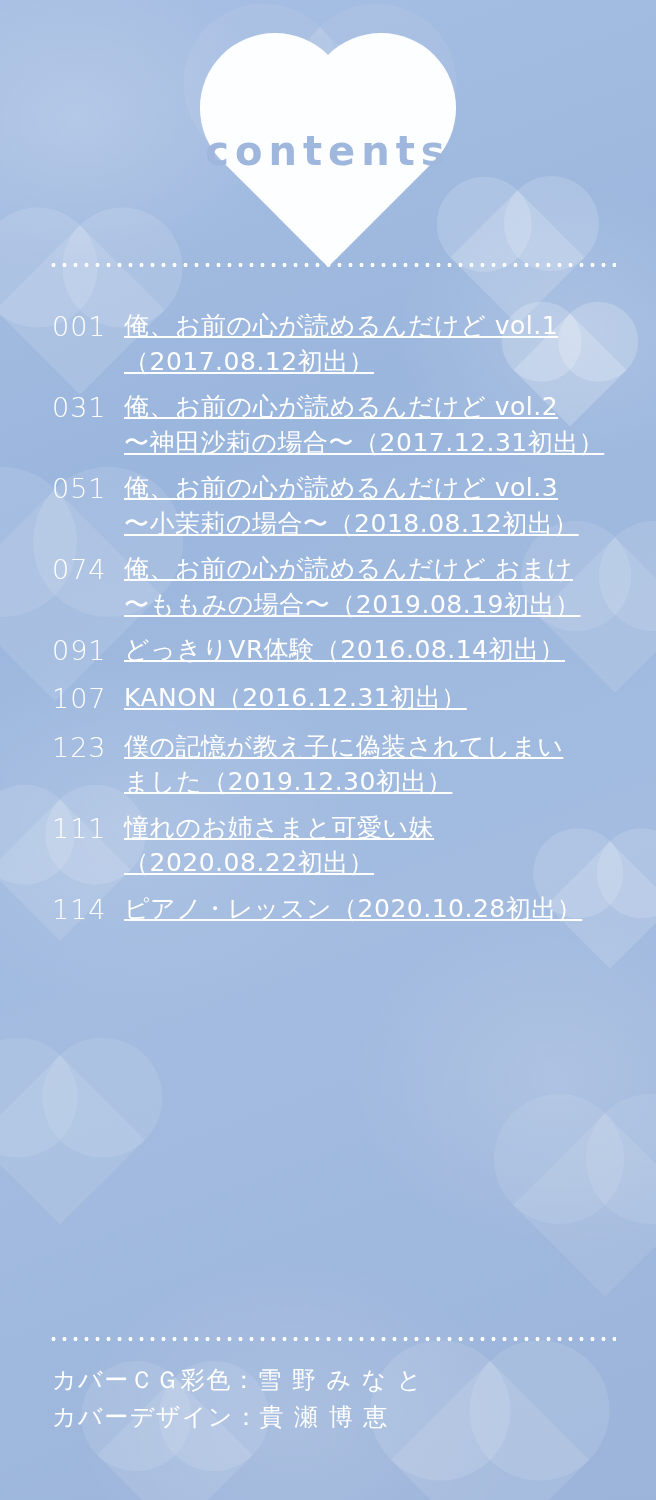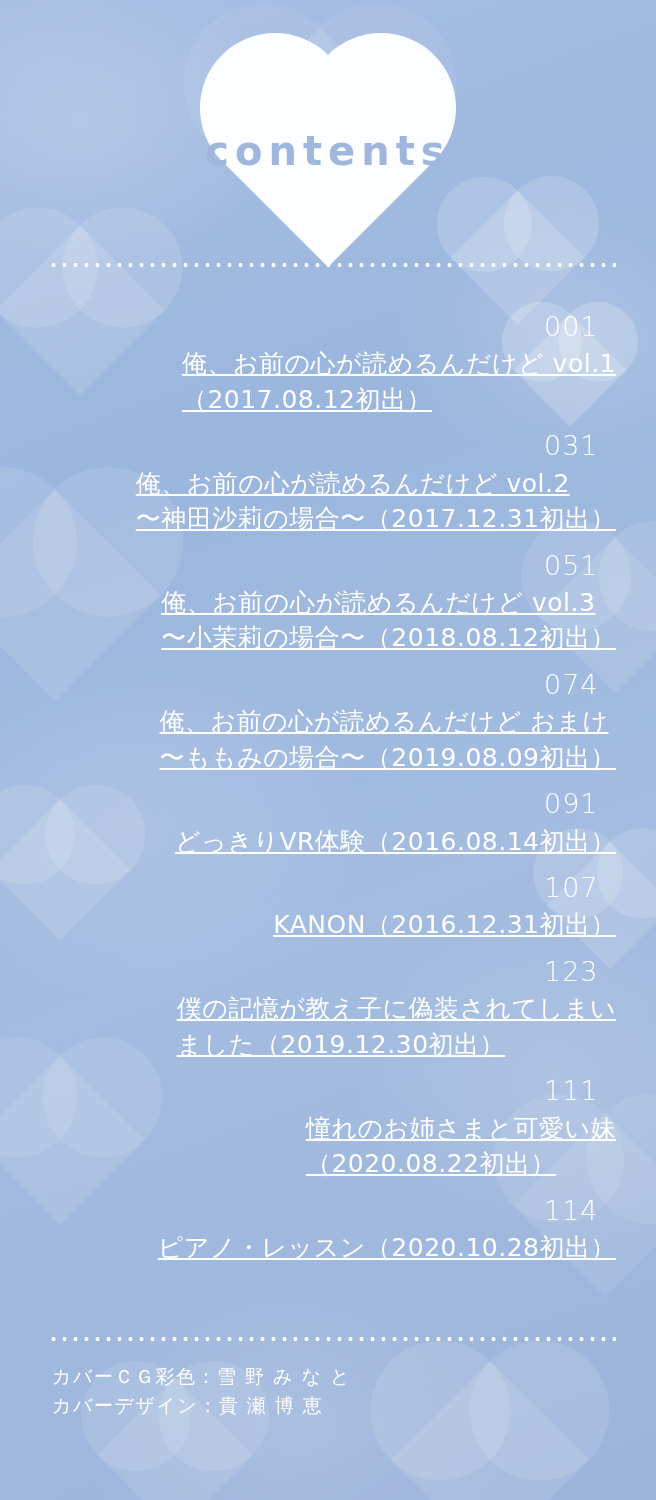--- a/index.html
+++ b/index.html
@@ -98,23 +98,22 @@
 
   .toc {
     position: absolute;
     left: 0; right: 0;
     top: 308px;
     padding: 0 40px 0 52px;
   }
 
   .toc-row {
     display: flex;
-    align-items: flex-end;
+    align-items: flex-start;
     margin-bottom: 10px;
-    flex-direction: column;
   }
 
   .toc-page {
     flex: 0 0 auto;
     width: 72px;
     font-family: "DejaVu Sans", sans-serif;
     font-size: 27px;
     font-weight: 300;
     color: #ffffff;
     letter-spacing: 1px;
@@ -133,21 +132,21 @@
     font-weight: 400;
     white-space: pre-line;
     text-decoration: underline;
   }
 
   .credits {
     position: absolute;
     left: 52px;
     top: 1362px;
     color: #ffffff;
-    font-size: 19px;
+    font-size: 24px;
     line-height: 1.55;
     letter-spacing: 1.5px;
     font-family: "DejaVu Sans", sans-serif;
   }
   .credits div { white-space: pre; }
 </style>
 </head>
 <body>
 
 <div class="page">
@@ -186,21 +185,21 @@
 〜神田沙莉の場合〜（2017.12.31初出）</div>
     </div>
     <div class="toc-row">
       <div class="toc-page">051</div>
       <div class="toc-title">俺、お前の心が読めるんだけど vol.3
 〜小茉莉の場合〜（2018.08.12初出）</div>
     </div>
     <div class="toc-row">
       <div class="toc-page">074</div>
       <div class="toc-title">俺、お前の心が読めるんだけど おまけ
-〜ももみの場合〜（2019.08.09初出）</div>
+〜ももみの場合〜（2019.08.19初出）</div>
     </div>
     <div class="toc-row">
       <div class="toc-page">091</div>
       <div class="toc-title">どっきりVR体験（2016.08.14初出）</div>
     </div>
     <div class="toc-row">
       <div class="toc-page">107</div>
       <div class="toc-title">KANON（2016.12.31初出）</div>
     </div>
     <div class="toc-row">

